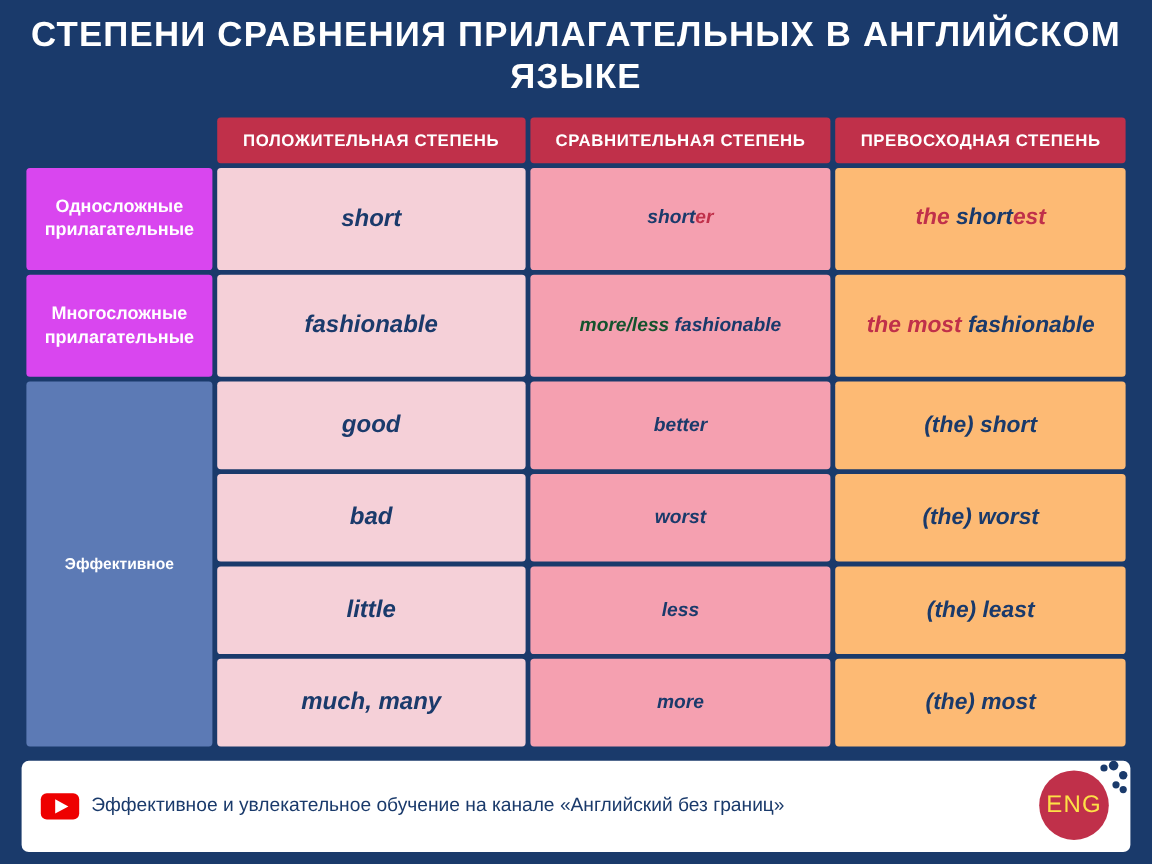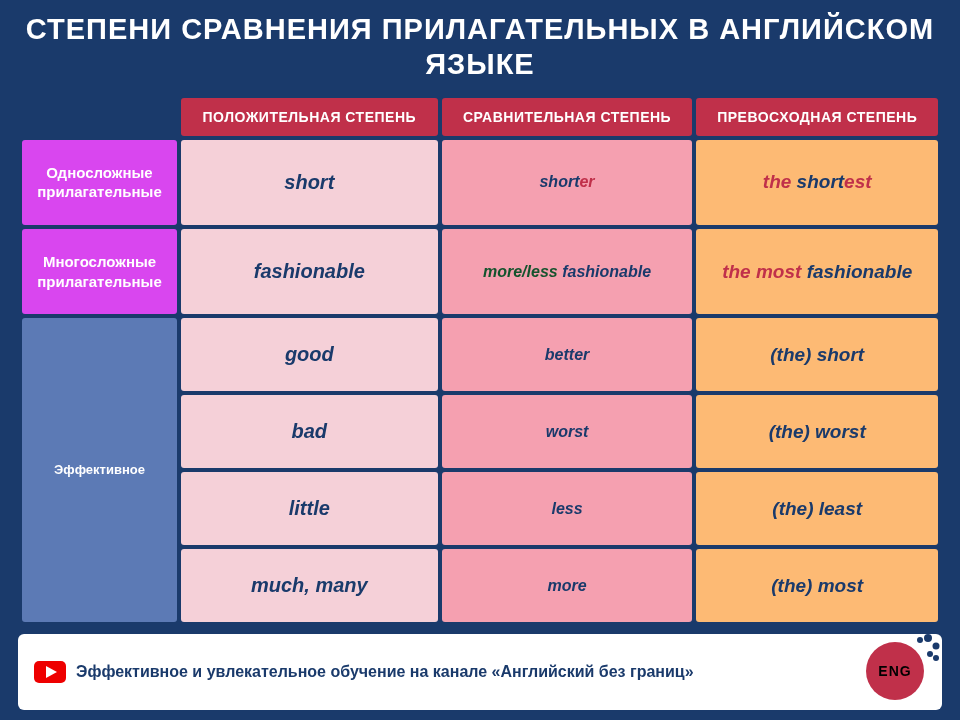--- a/index.html
+++ b/index.html
@@ -123,21 +123,21 @@
       align-items: center;
       background: #fff;
       border-radius: 6px;
       margin-top: 8px;
       padding: 8px 16px;
       justify-content: space-between;
     }
     .footer-text {
       color: #1a3a6b;
       font-size: 16px;
-      font-weight: 700;
+      font-weight: 400;
       display: flex;
       align-items: center;
       gap: 10px;
     }
     .youtube-icon {
       width: 32px;
       height: 22px;
       background: #e00;
       border-radius: 5px;
       display: flex;
@@ -163,23 +163,23 @@
       height: 58px;
       background: #c0304a;
       border-radius: 50%;
       display: flex;
       align-items: center;
       justify-content: center;
       position: relative;
       overflow: visible;
     }
     .eng-text {
-      color: #000000;
-      font-size: 14px;
-      font-weight: 700;
+      color: #fde047;
+      font-size: 20px;
+      font-weight: 400;
       letter-spacing: 1px;
       z-index: 2;
     }
     .data-row td {
       vertical-align: middle;
     }
     
     .exceptions-label {
       background: #5c7ab5;
       color: #fff;

